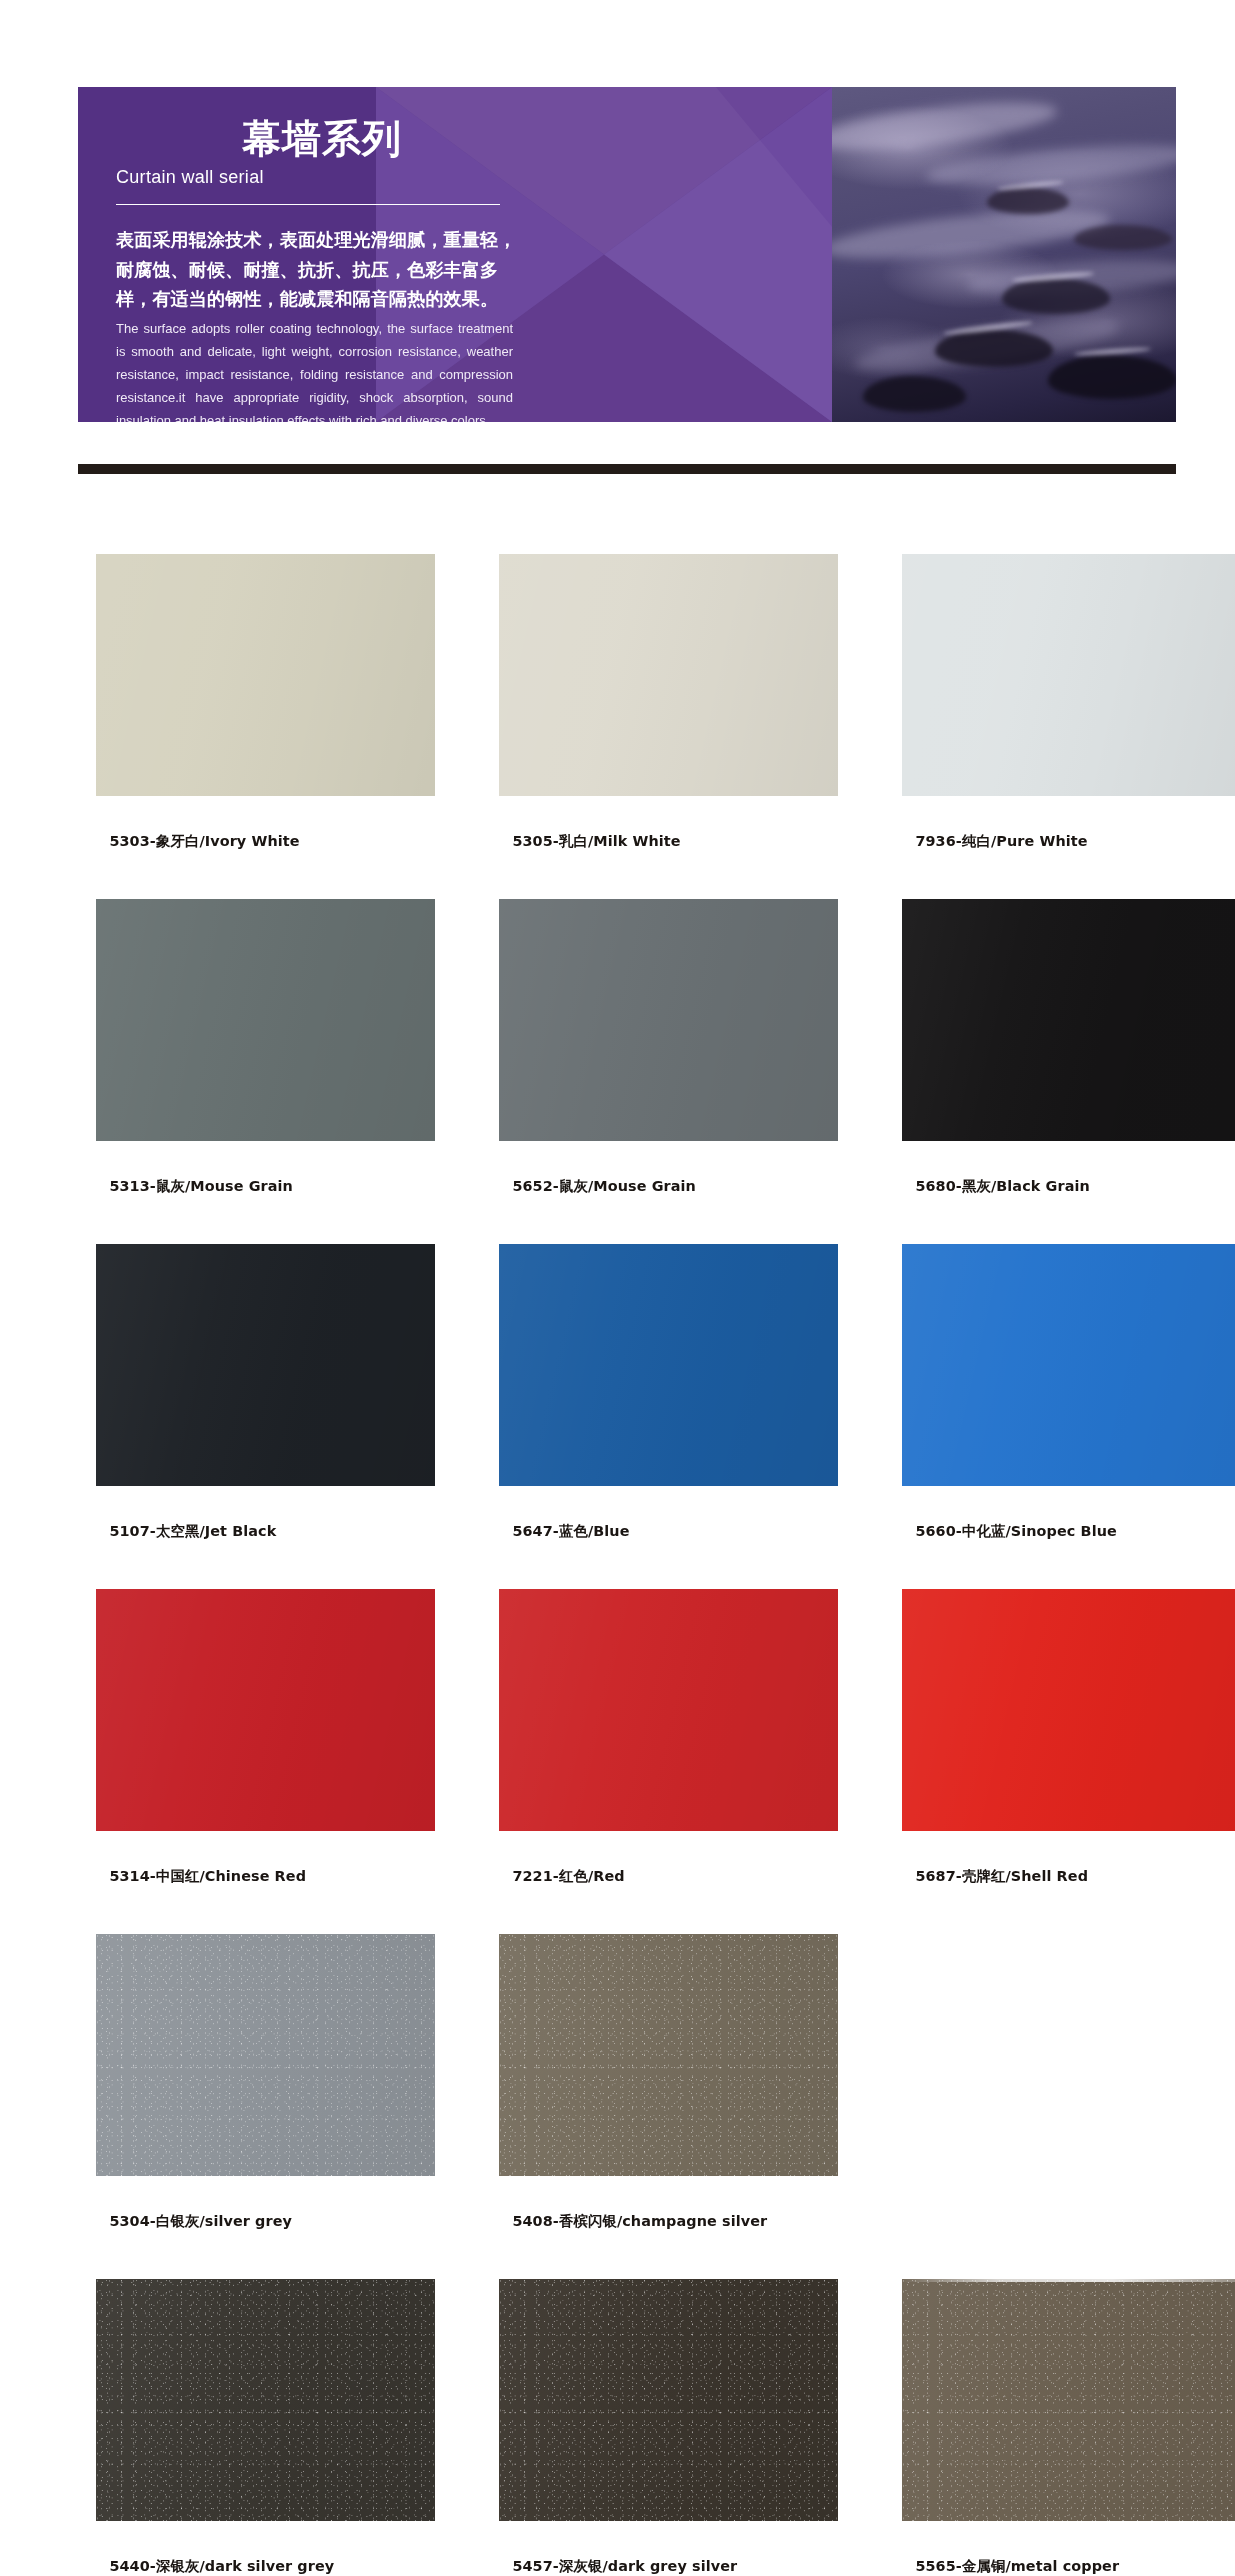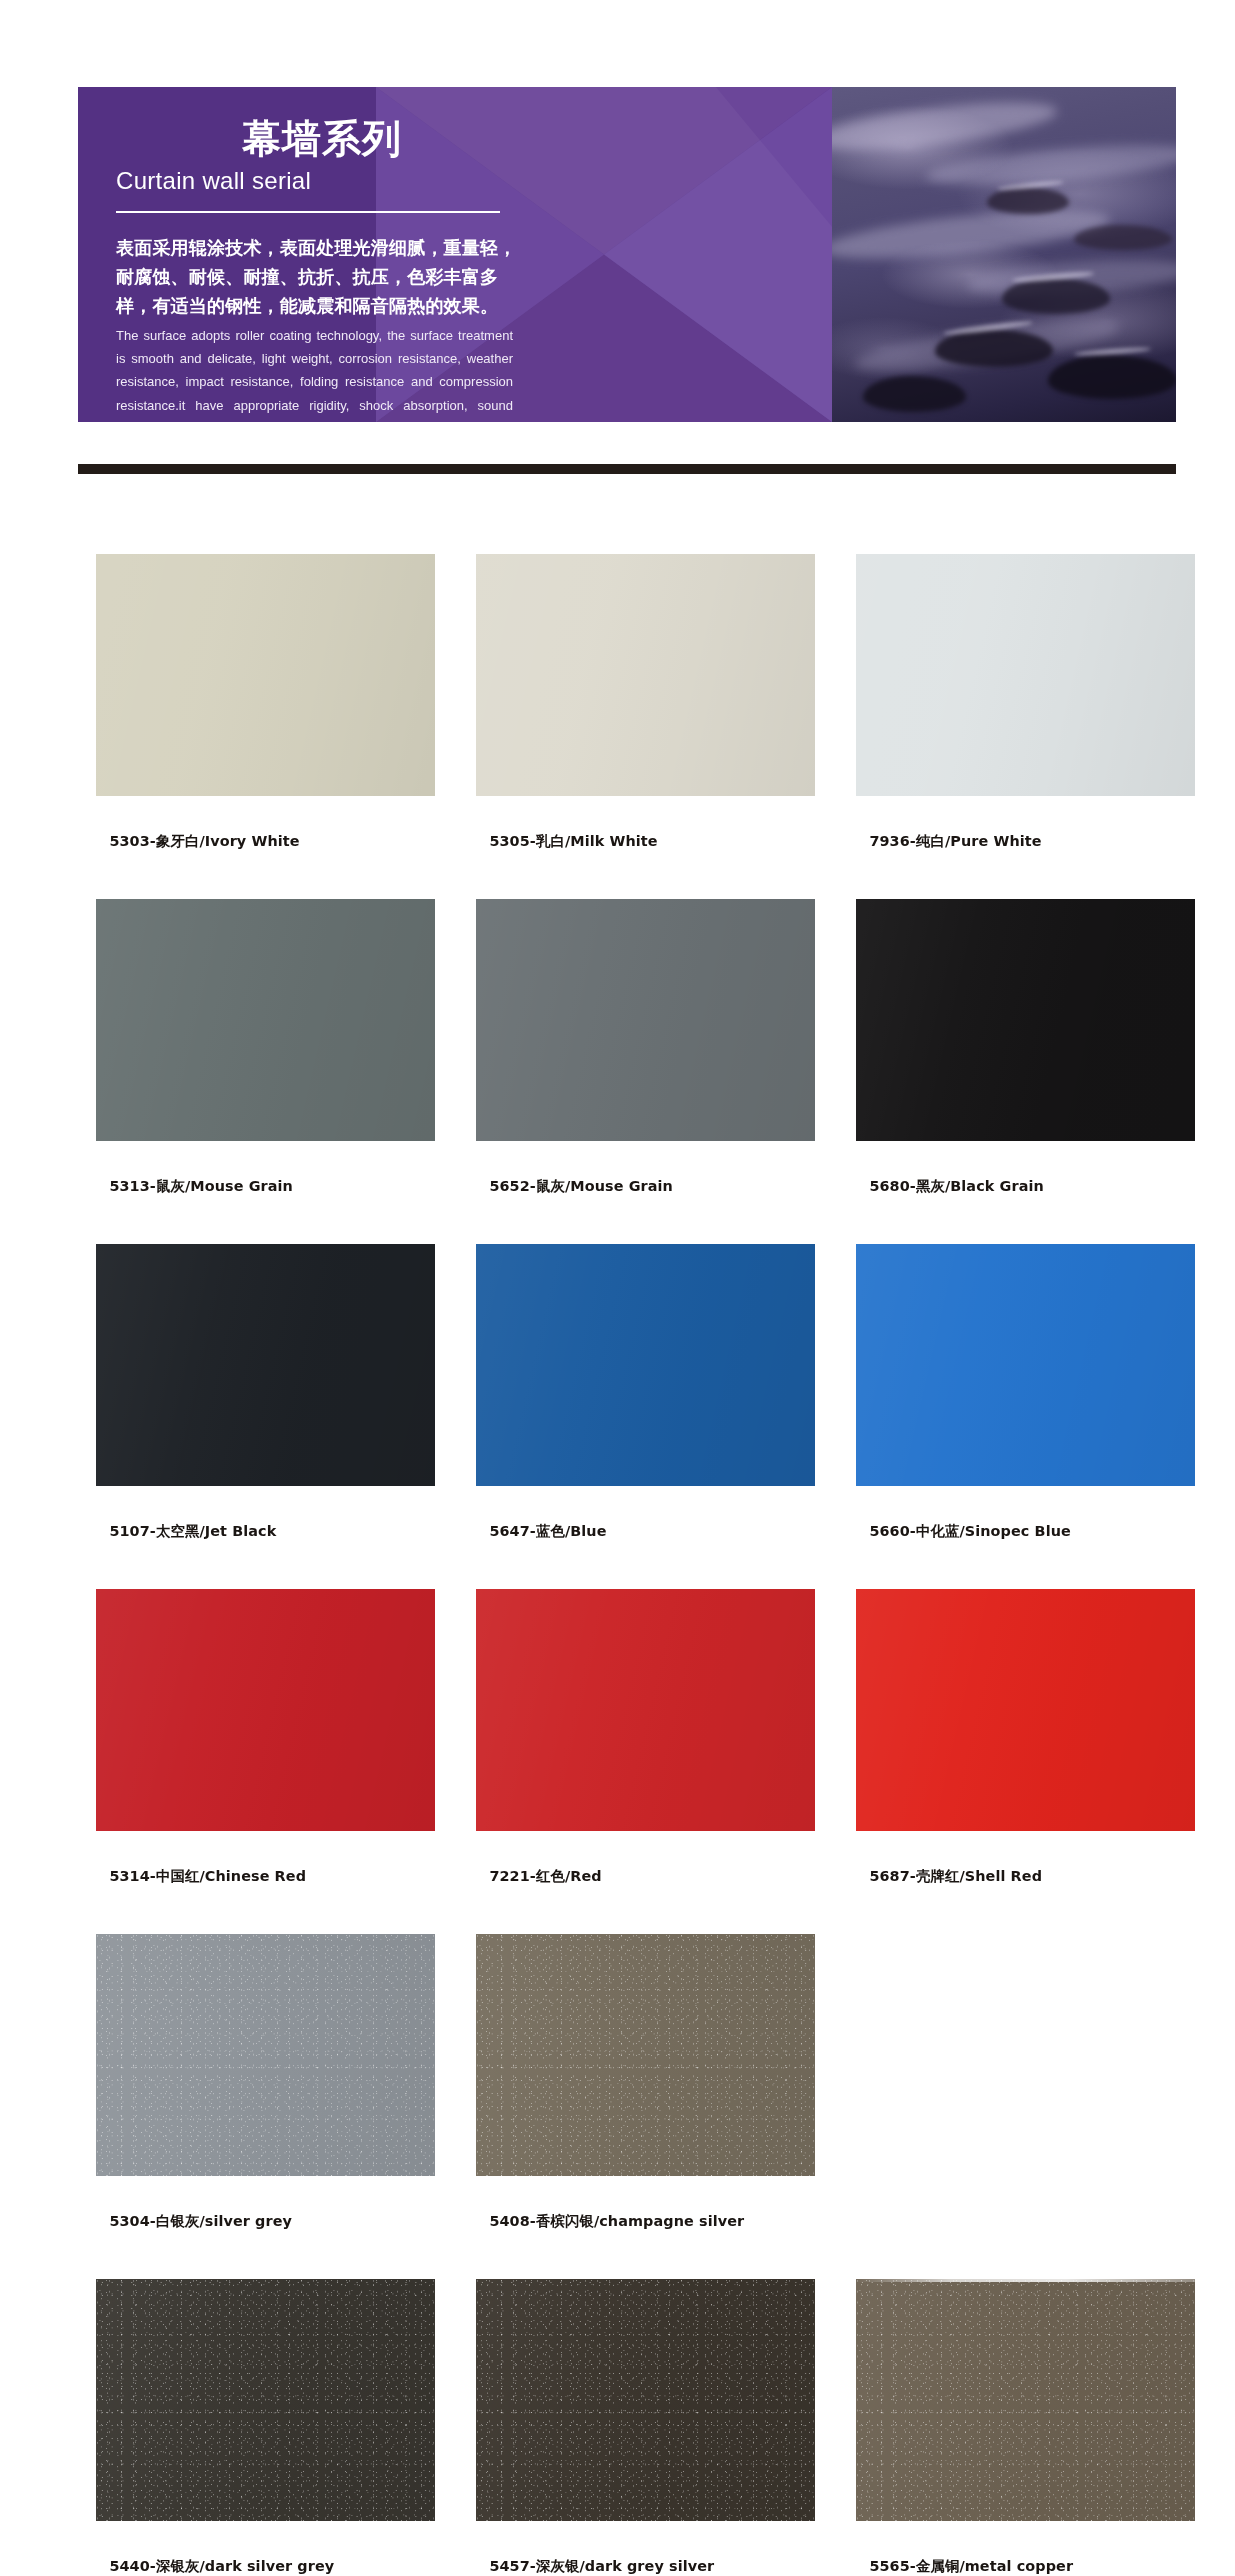--- a/index.html
+++ b/index.html
@@ -84,21 +84,21 @@
     font-size: 39px;
     font-weight: bold;
     color: #ffffff;
     letter-spacing: 1px;
     line-height: 1.12;
     font-family: "DejaVu Sans", "Liberation Sans", sans-serif;
     text-align: center;
   }
 
   .banner-title-en {
-    font-size: 24px;
+    font-size: 18px;
     color: #ffffff;
     font-weight: 400;
     letter-spacing: 0.3px;
     margin-top: 6.2px;
     line-height: 1.2;
   }
 
   .banner-rule {
     width: 384px;
     height: 1.5px;
@@ -187,21 +187,21 @@
   
   .grid {
     position: absolute;
     left: 78px;
     top: 554px;
     width: 1098px;
   }
 
   .grid-row {
     display: flex;
-    gap: 41px;
+    gap: 64px;
     margin-bottom: 48px;
     padding-left: 18px;
   }
 
   .swatch-cell {
     width: 339px;
     flex: 0 0 auto;
   }
 
   .swatch-chip {

